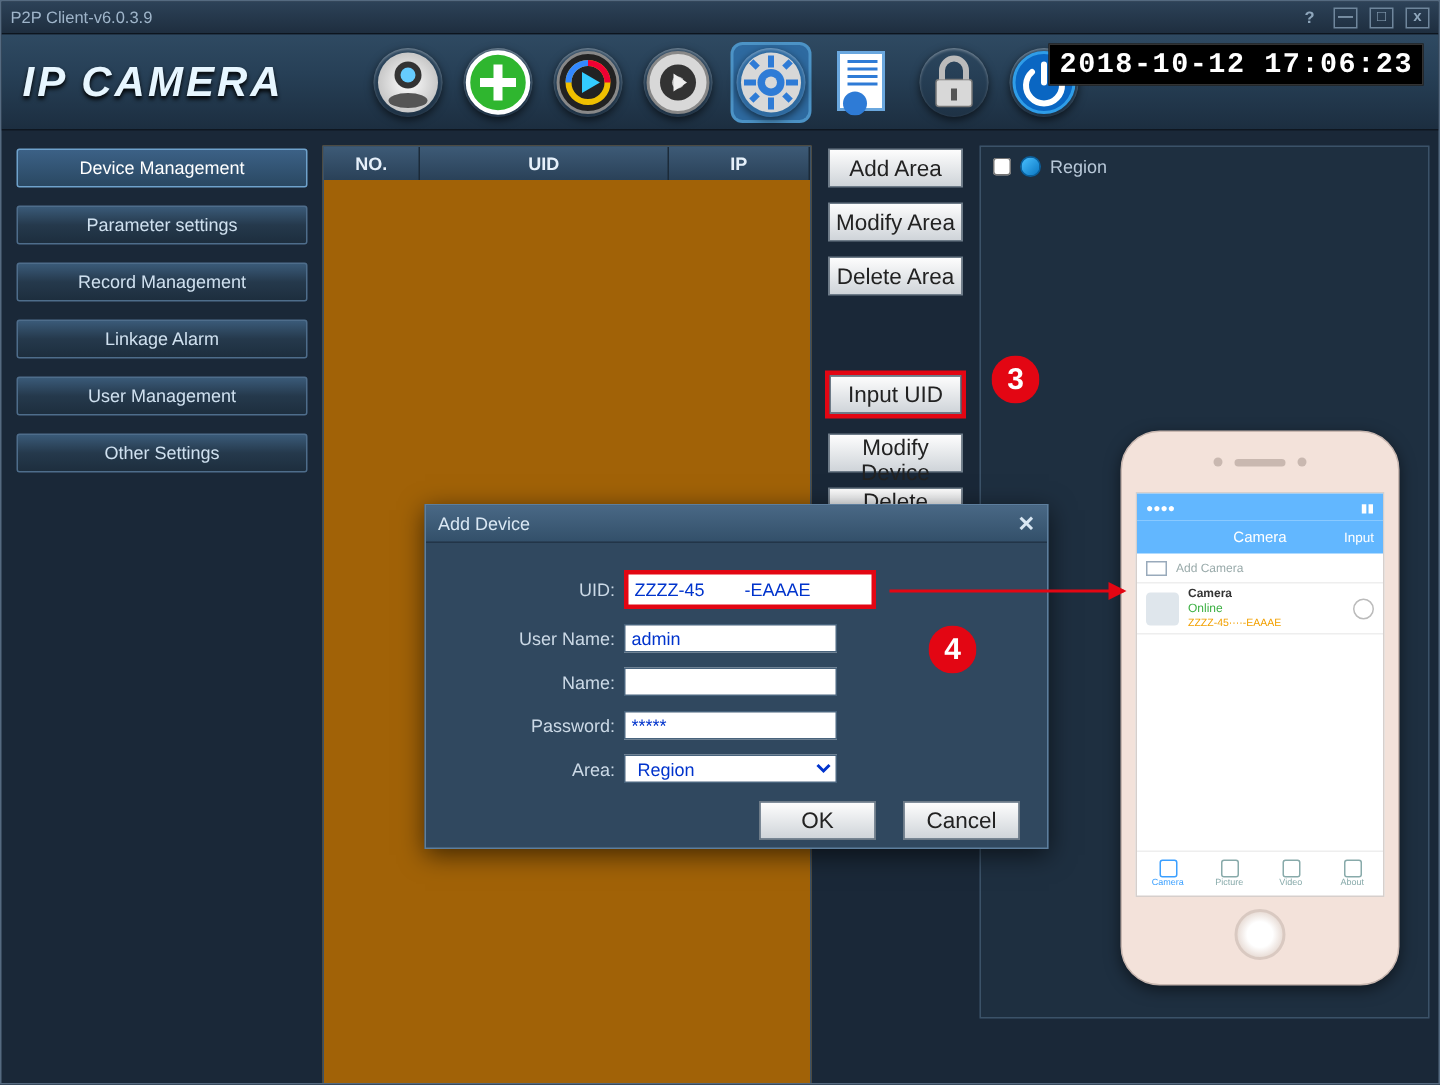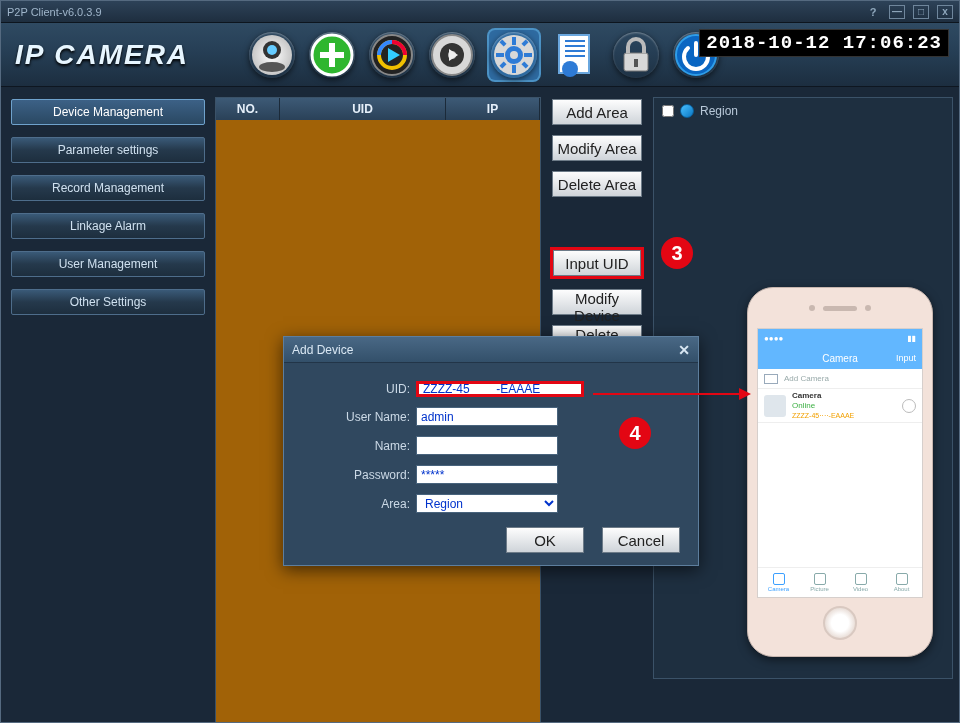--- a/index.html
+++ b/index.html
@@ -197,21 +197,21 @@
   .dlg-body {
     flex:1; padding: 18px 18px 4px 18px;
     display:flex; flex-direction:column; gap:10px;
   }
   .dlg-row { display:flex; align-items:center; gap:6px; font-size:12px; color:#cbd9e6; }
   .dlg-row label { width: 108px; text-align:right; }
   .dlg-row input, .dlg-row select {
     width: 142px; height:19px; font-size:12px; color:#0033cc;
     border:1px solid #48637c; background:#fff; padding:0 4px;
   }
-  .dlg-row.uid-row input { width: 168px; border:3px solid #e30613; height:16px;text-decoration:underline; }
+  .dlg-row.uid-row input { width: 168px; border:3px solid #e30613; height:26px; }
   .dlg-footer {
     display:flex; gap:18px; justify-content:flex-end;
     padding: 8px 18px 12px 0;
   }
   .dlg-footer .grey-btn { width:78px; }
 
   
   .callout {
     position: absolute;
     width: 32px; height: 32px; border-radius: 50%;

